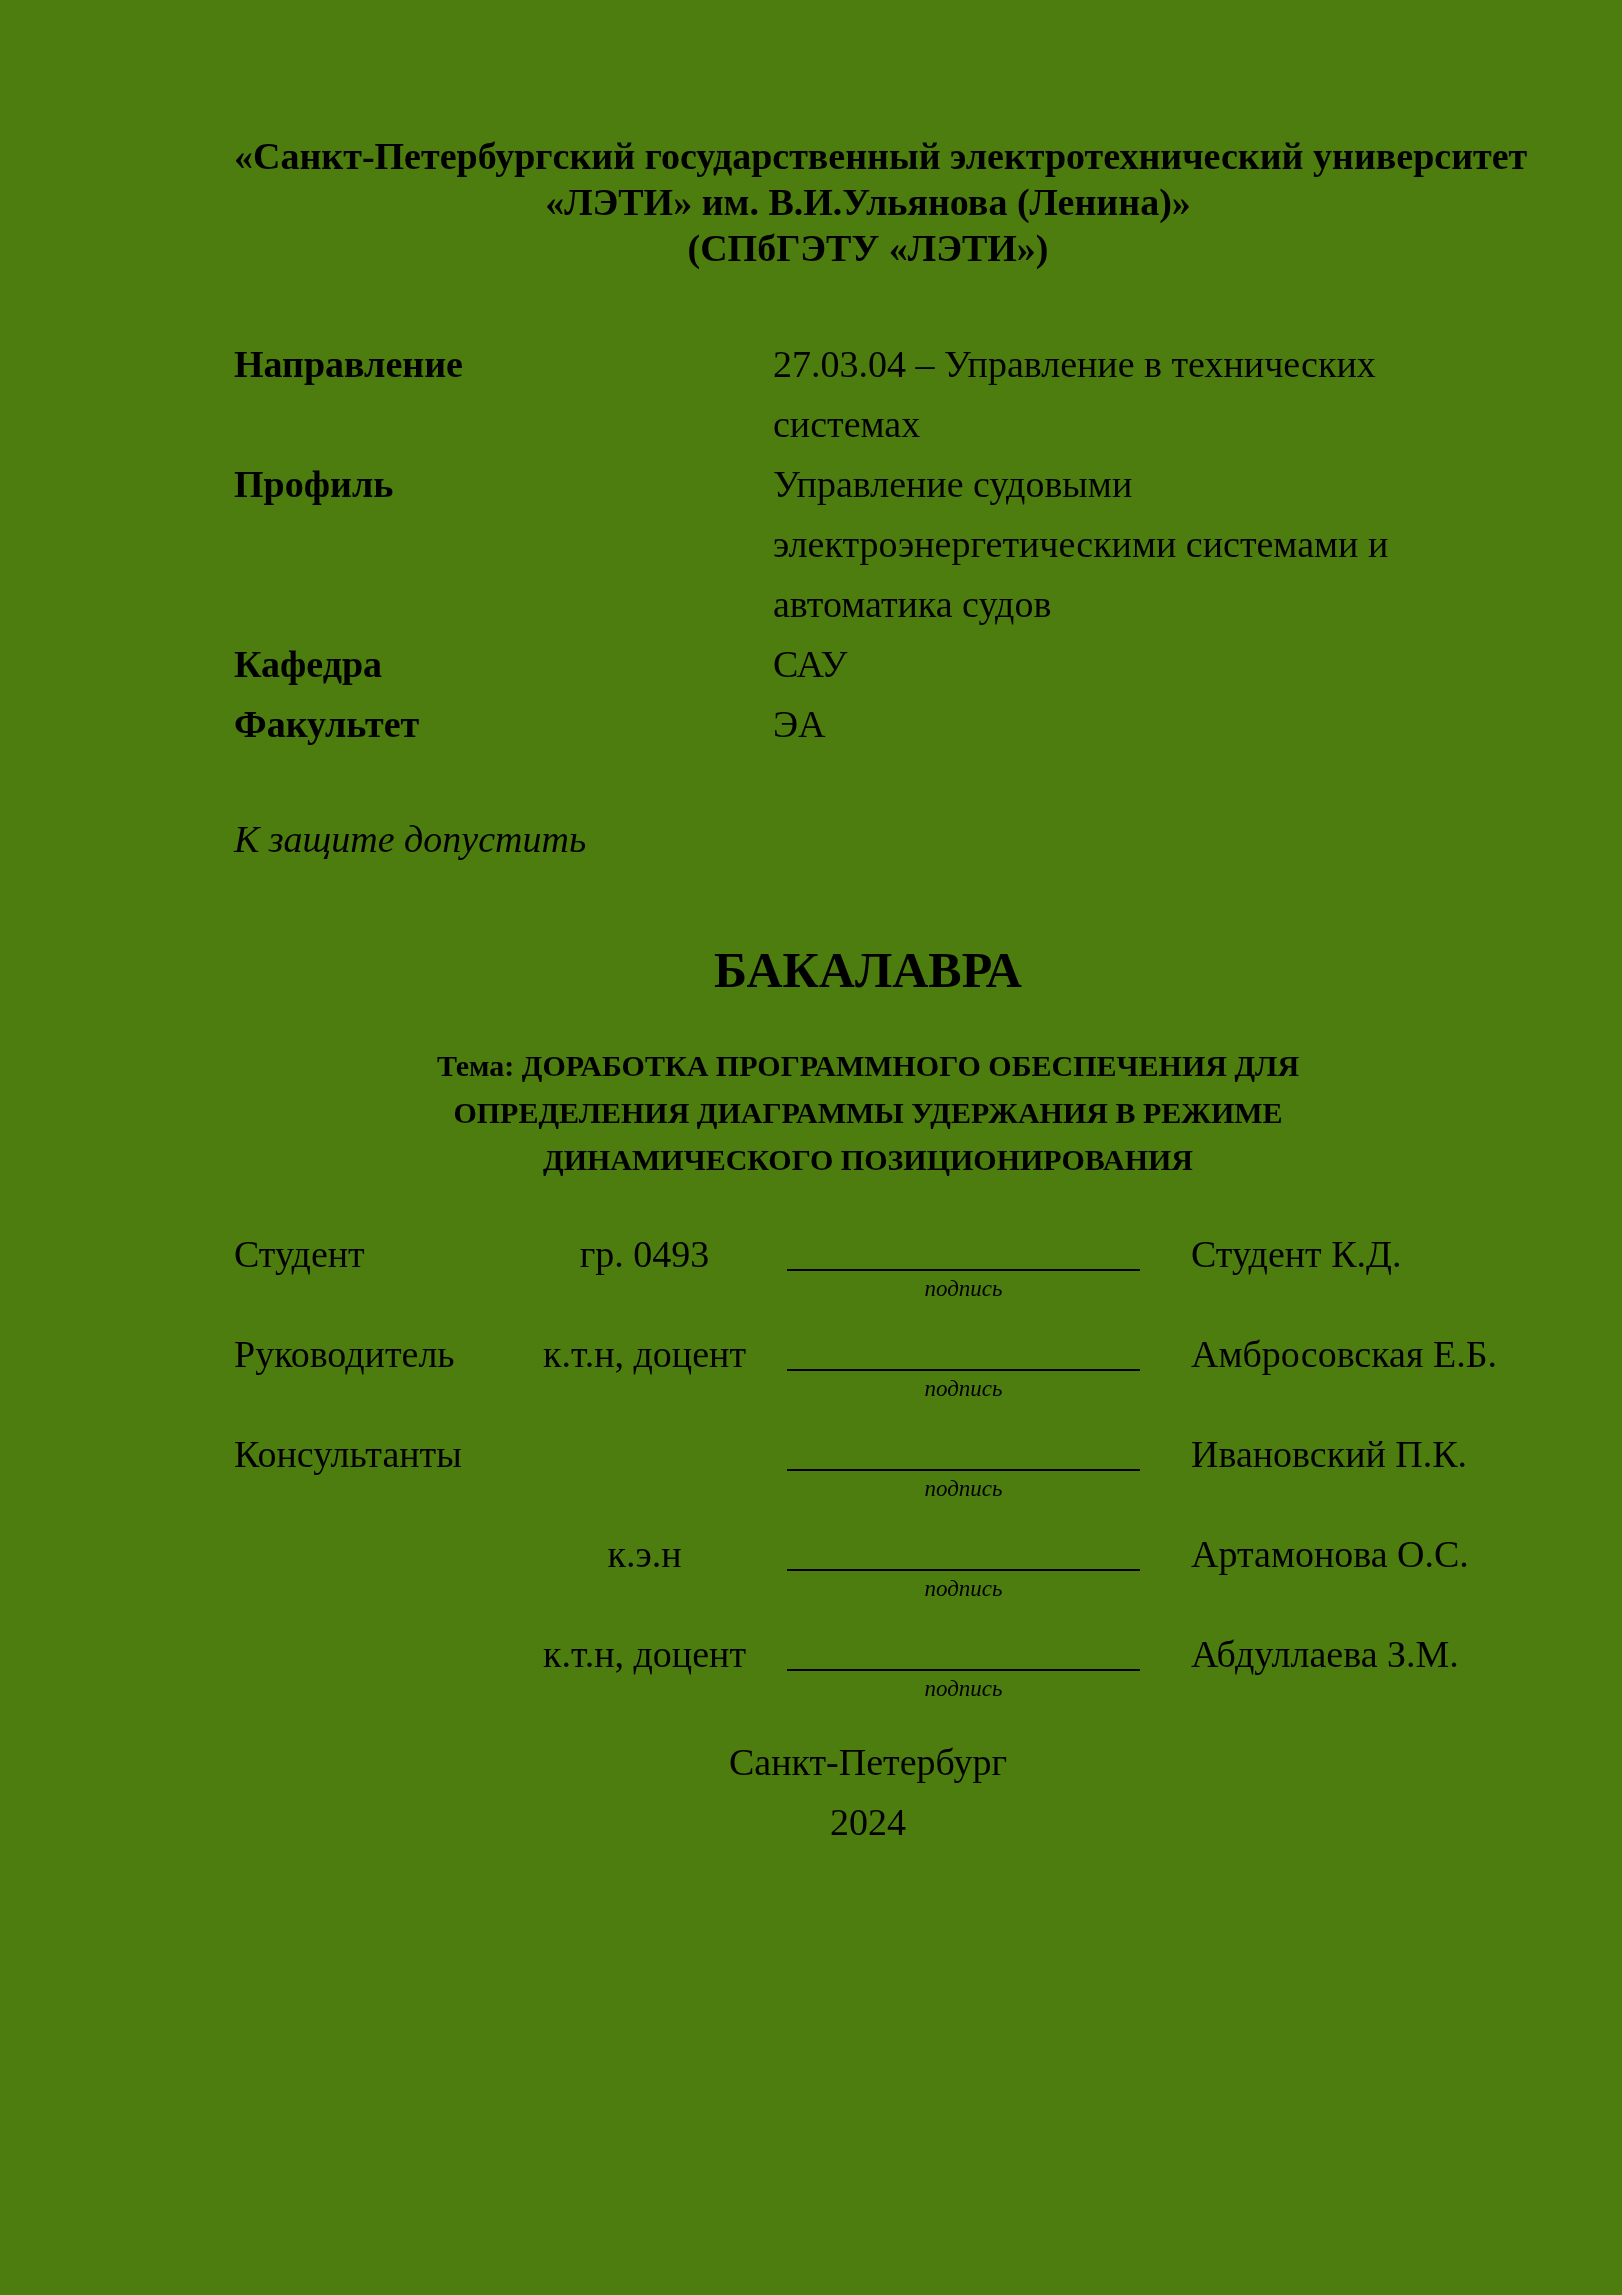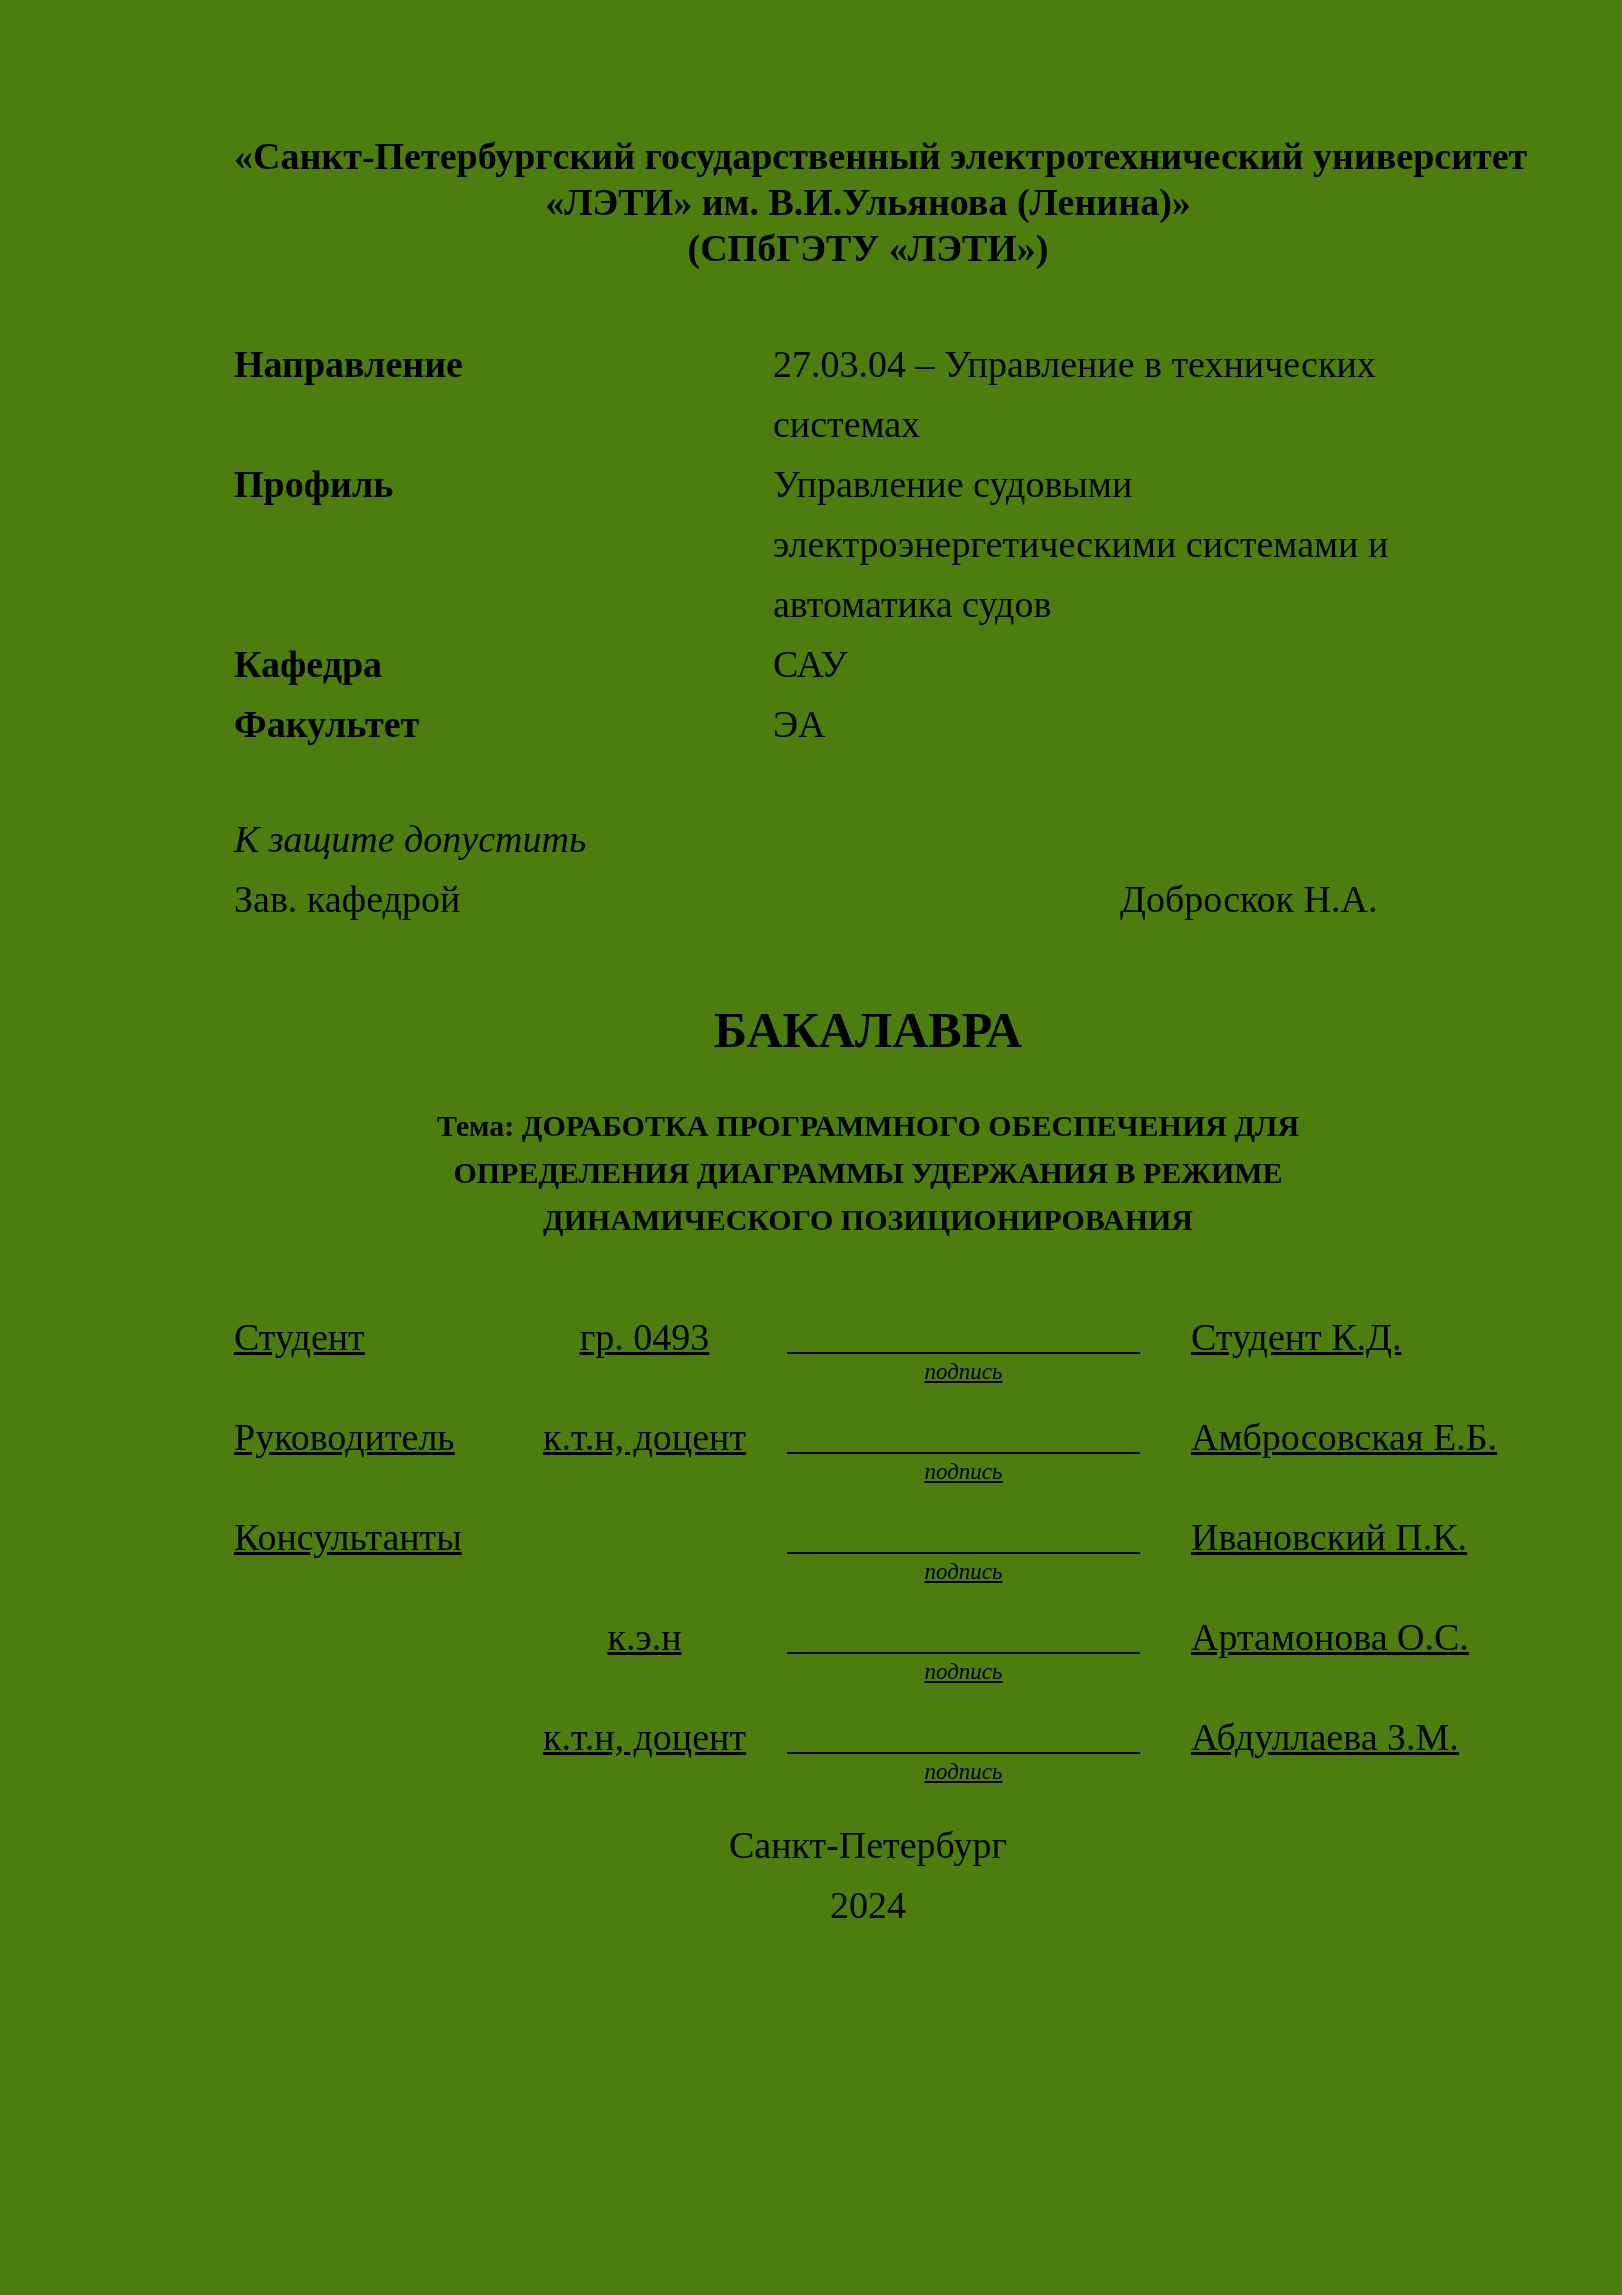--- a/index.html
+++ b/index.html
@@ -27,21 +27,21 @@
   .permit { font-style:italic; line-height:60px; }
   .head-row { display:grid; grid-template-columns:886px auto; line-height:60px; }
   .head-name { white-space:nowrap; }
   
   .main-title { margin-top:60px; text-align:center; font-weight:bold; }
   .main-title .tline { font-size:50px; line-height:82px; white-space:nowrap; }
   
   .theme { margin-top:31px; text-align:center; font-weight:bold;
            font-size:30px; line-height:47px; white-space:pre-line; }
   
-  .signatures { margin-top:72px;text-decoration:underline; }
+  .signatures { margin-top:49px; }
   .sig-row { display:grid; grid-template-columns:268px 285px 353px 51px auto; margin-bottom:28px; }
   .sig-role { line-height:44px; white-space:nowrap; }
   .sig-qual { line-height:44px; text-align:center; white-space:nowrap; }
   .sig-area { }
   .sig-line { height:39px; border-bottom:2.4px solid #000000; }
   .sig-caption { margin-top:3.1px; font-size:23px; line-height:30px;
                  font-style:italic; text-align:center; }
   .sig-name { grid-column:5; line-height:44px; white-space:nowrap; }
   
   .footer { margin-top:15.7px; text-align:center; }
@@ -75,24 +75,20 @@
       <div class="info-value">САУ</div>
     </div>
     <div class="info-row">
       <div class="info-label">Факультет</div>
       <div class="info-value">ЭА</div>
     </div>
   </div>
 
   <div class="admission">
     <div class="permit">К защите допустить</div>
-    <div class="head-row">
-      <div>Зав. кафедрой</div>
-      <div class="head-name">Доброскок Н.А.</div>
-    </div>
   </div>
 
   <div class="main-title">
     <div class="tline">БАКАЛАВРА</div>
   </div>
 
   <div class="theme">Тема: ДОРАБОТКА ПРОГРАММНОГО ОБЕСПЕЧЕНИЯ ДЛЯ
 ОПРЕДЕЛЕНИЯ ДИАГРАММЫ УДЕРЖАНИЯ В РЕЖИМЕ
 ДИНАМИЧЕСКОГО ПОЗИЦИОНИРОВАНИЯ</div>
 

